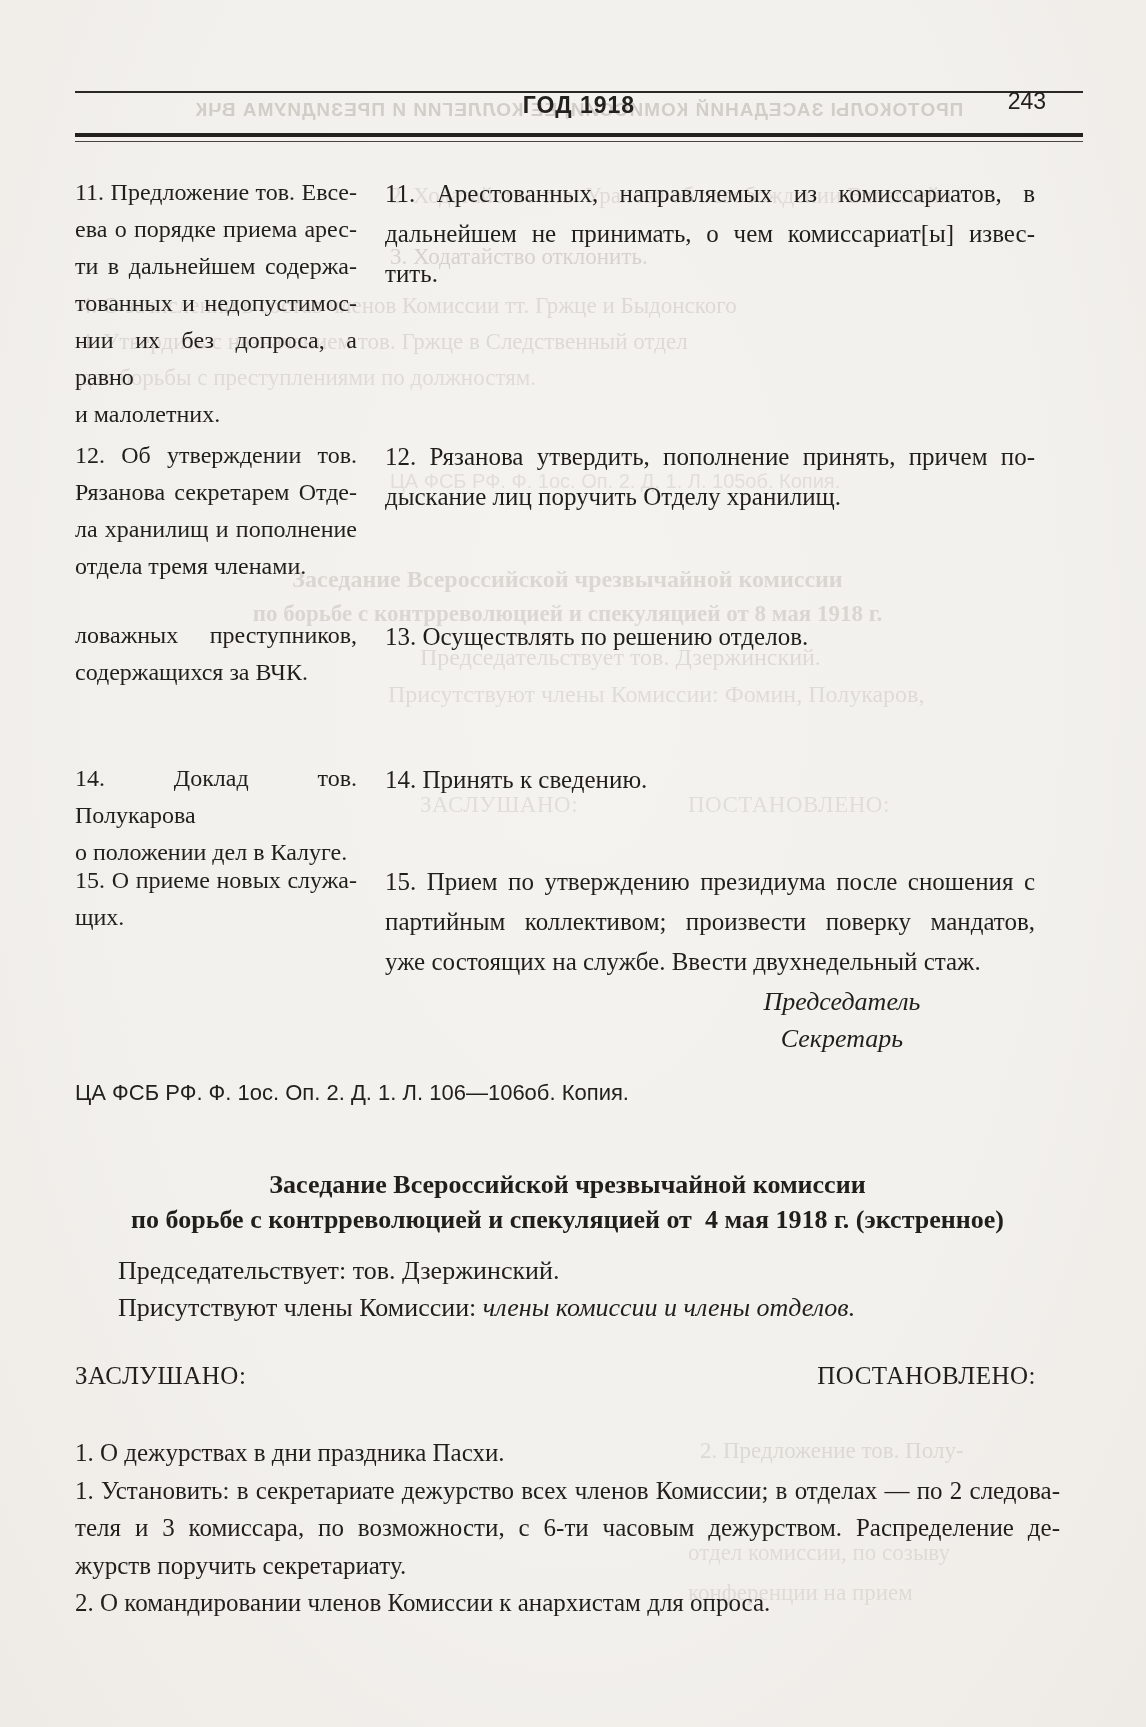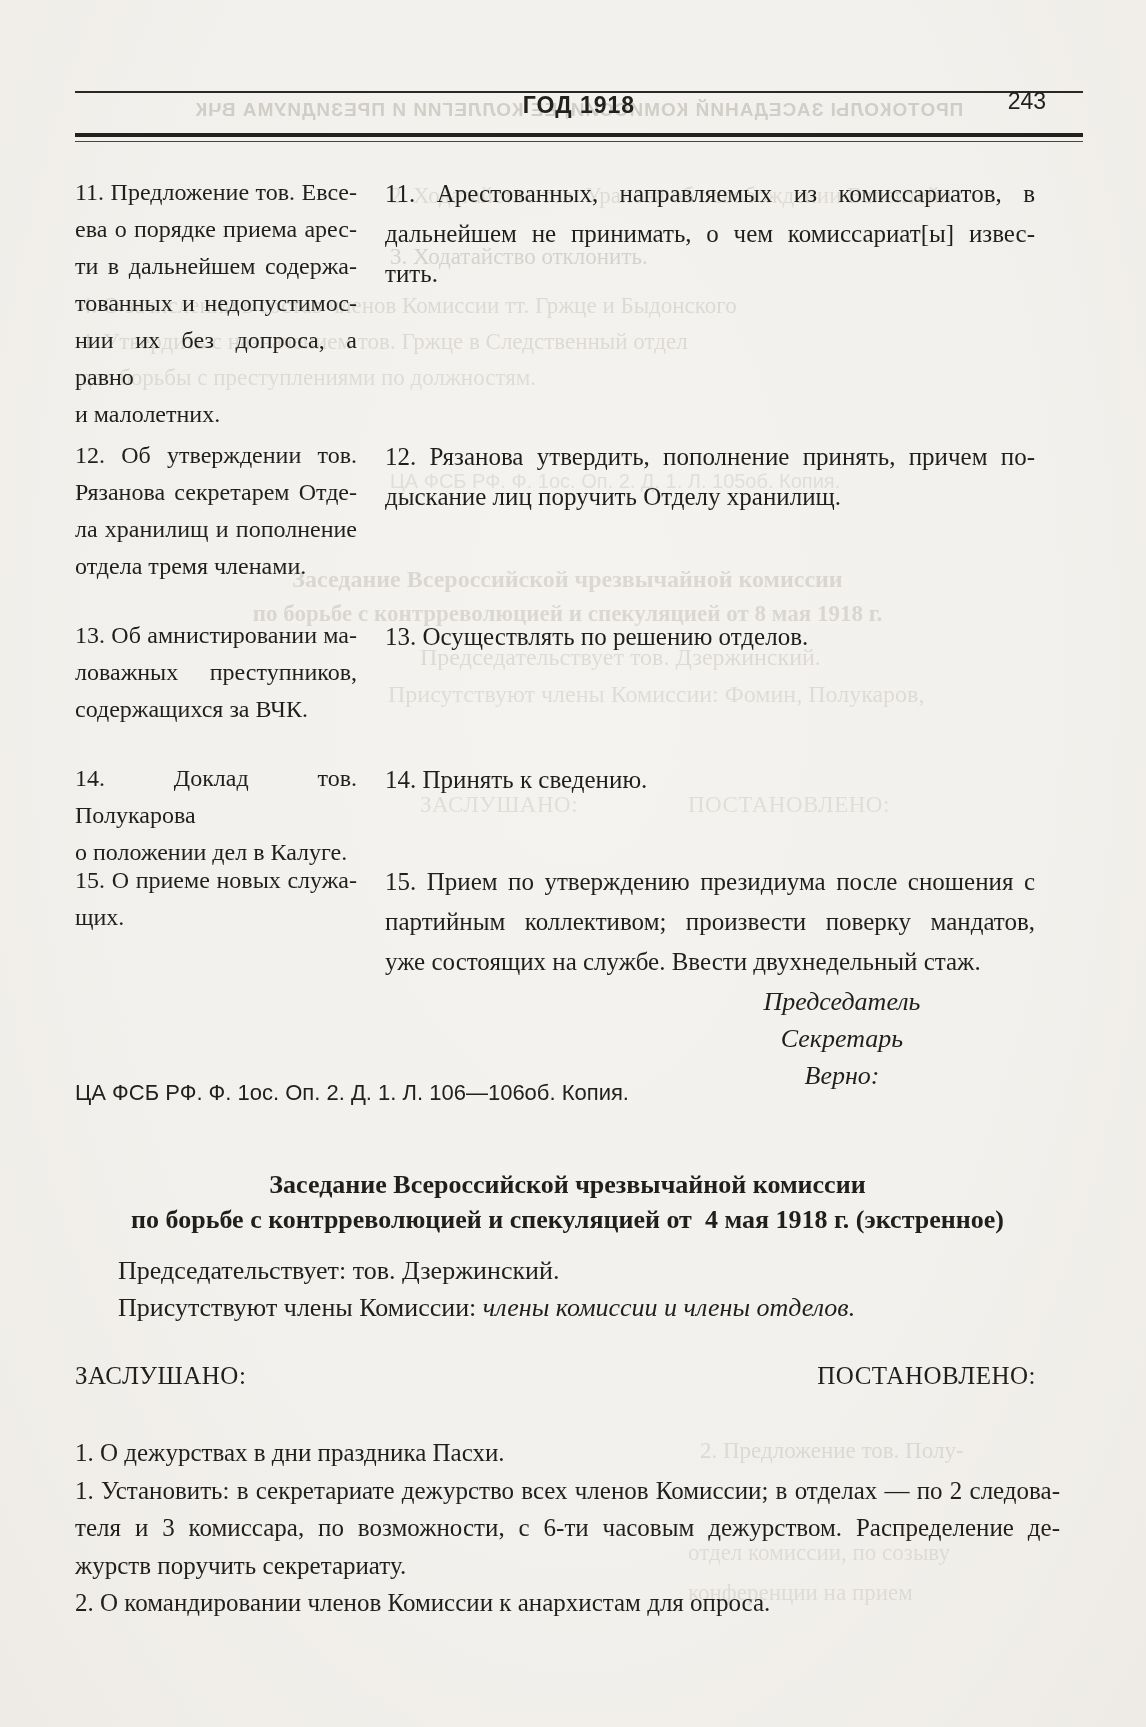--- a/index.html
+++ b/index.html
@@ -137,21 +137,20 @@
       <div class="ln">Рязанова секретарем Отде-</div>
       <div class="ln">ла хранилищ и пополнение</div>
       <div class="ln">отдела тремя членами.</div>
     </div>
   <div class="col-r r12 just">
       <div class="ln">12. Рязанова утвердить, пополнение принять, причем по-</div>
       <div class="ln">дыскание лиц поручить Отделу хранилищ.</div>
     </div>
 
   <div class="col-l r13 just">
-      <div class="ln">13. Об амнистировании ма-</div>
       <div class="ln">ловажных  преступников,</div>
       <div class="ln">содержащихся за ВЧК.</div>
     </div>
   <div class="col-r r13 just">
       <div class="ln">13. Осуществлять по решению отделов.</div>
     </div>
 
   <div class="col-l r14 just">
       <div class="ln">14. Доклад тов. Полукарова</div>
       <div class="ln">о положении дел в Калуге.</div>
@@ -166,21 +165,20 @@
     </div>
   <div class="col-r r15 just">
       <div class="ln">15. Прием по утверждению президиума после сношения с</div>
       <div class="ln">партийным коллективом; произвести поверку мандатов,</div>
       <div class="ln">уже состоящих на службе. Ввести двухнедельный стаж.</div>
     </div>
 
   <div class="abs sigs">
     <div>Председатель</div>
     <div>Секретарь</div>
-    <div>Верно:</div>
   </div>
 
   <div class="abs archive">ЦА ФСБ РФ. Ф. 1ос. Оп. 2. Д. 1. Л. 106—106об. Копия.</div>
 
   <div class="abs head1">Заседание Всероссийской чрезвычайной комиссии</div>
   <div class="abs head2">по борьбе с контрреволюцией и спекуляцией от  4 мая 1918 г. (экстренное)</div>
 
   <div class="abs chair">Председательствует: тов. Дзержинский.</div>
   <div class="abs present">
     <span>Присутствуют члены Комиссии: </span><span class="it">члены комиссии и члены отделов.</span>

